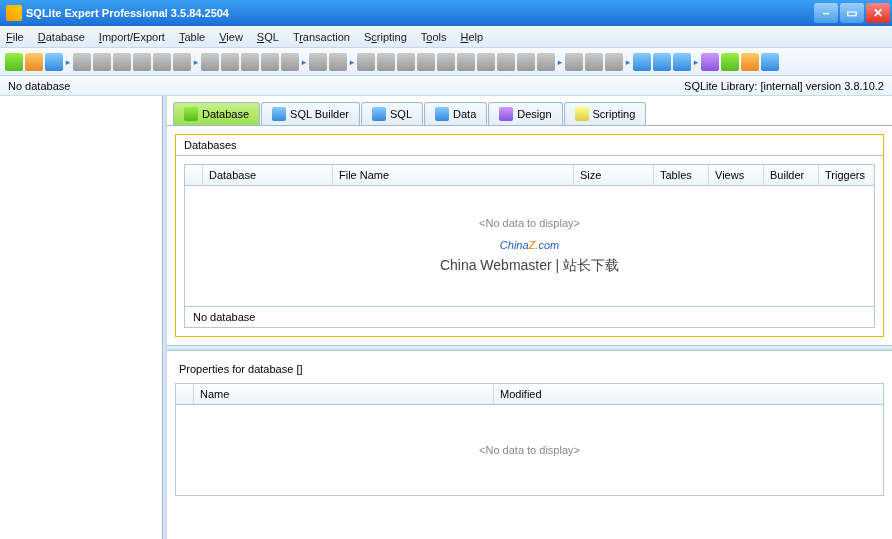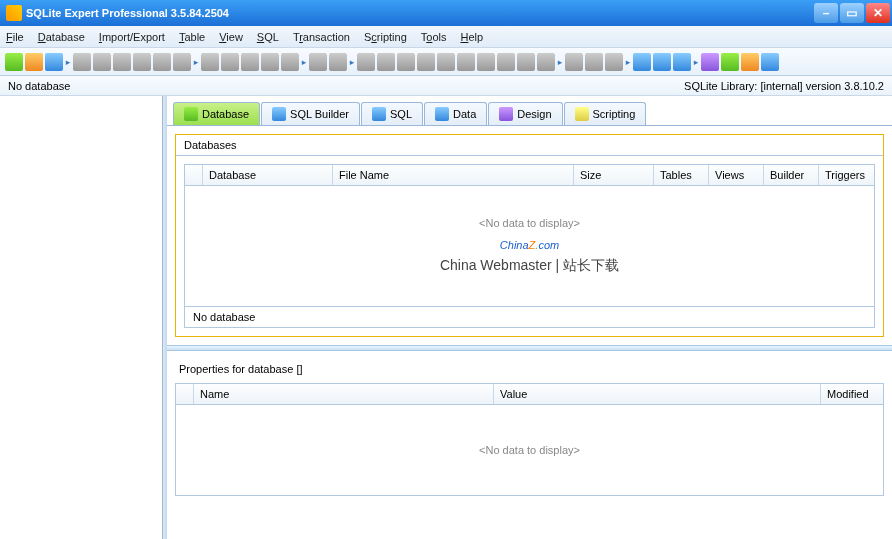--- a/index.html
+++ b/index.html
@@ -194,21 +194,20 @@
     </div>
 
     <div class="hsplit"></div>
 
     <div class="panel2">
       <div class="panel2-title">Properties for database []</div>
       <div class="grid" style="margin:4px 0 0 0">
         <div class="grid-head">
           <div class="gh gh-row"></div>
           <div class="gh" style="width:300px">Name</div>
-          <div class="gh" style="flex:1">Value</div>
           <div class="gh" style="width:62px;border-right:none">Modified</div>
         </div>
         <div class="grid-body" style="min-height:90px">
           <div class="nodata">&lt;No data to display&gt;</div>
         </div>
       </div>
     </div>
 
   </div>
 </div>

